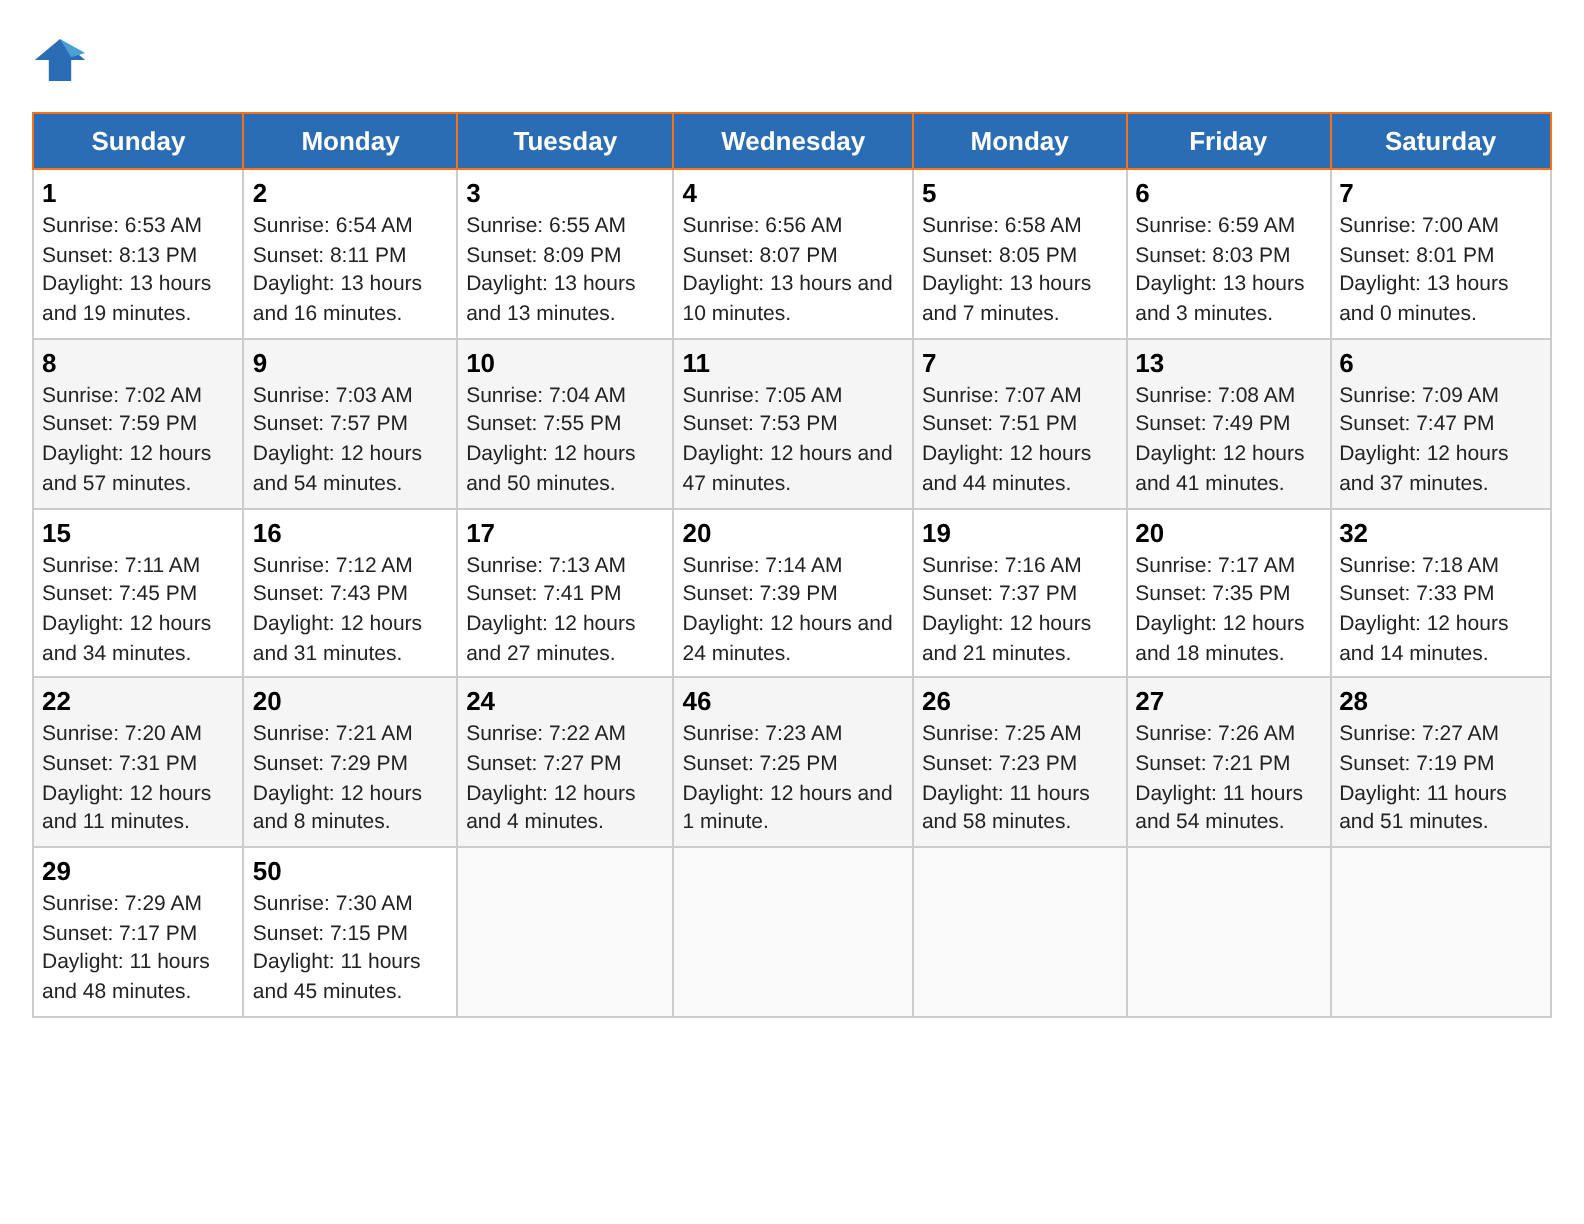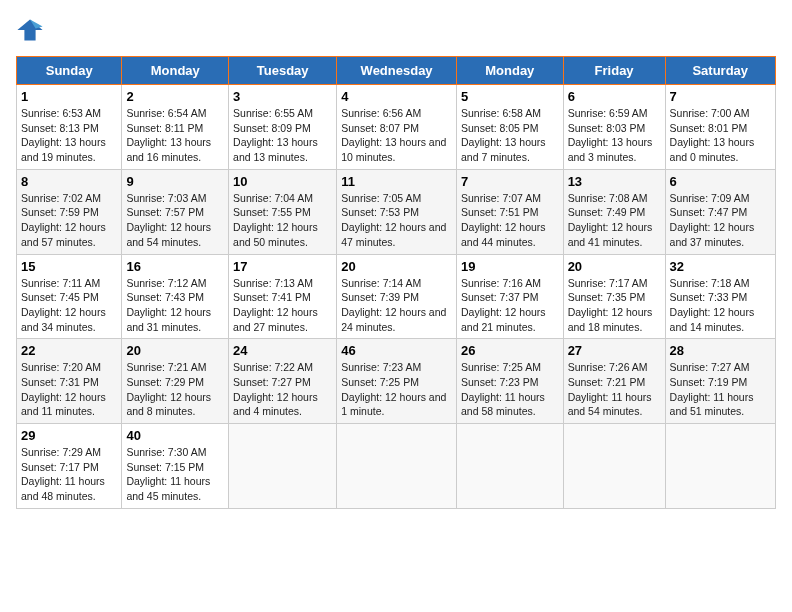--- a/index.html
+++ b/index.html
@@ -235,21 +235,21 @@
           <span class="day-num">28</span>
           <div class="day-info">Sunrise: 7:27 AM<br>Sunset: 7:19 PM<br>Daylight: 11 hours and 51 minutes.</div>
         </td>
       </tr>
       <tr>
         <td>
           <span class="day-num">29</span>
           <div class="day-info">Sunrise: 7:29 AM<br>Sunset: 7:17 PM<br>Daylight: 11 hours and 48 minutes.</div>
         </td>
         <td>
-          <span class="day-num">40</span>
+          <span class="day-num">50</span>
           <div class="day-info">Sunrise: 7:30 AM<br>Sunset: 7:15 PM<br>Daylight: 11 hours and 45 minutes.</div>
         </td>
         <td class="empty-cell"></td>
         <td class="empty-cell"></td>
         <td class="empty-cell"></td>
         <td class="empty-cell"></td>
         <td class="empty-cell"></td>
       </tr>
     </tbody>
 </table>

